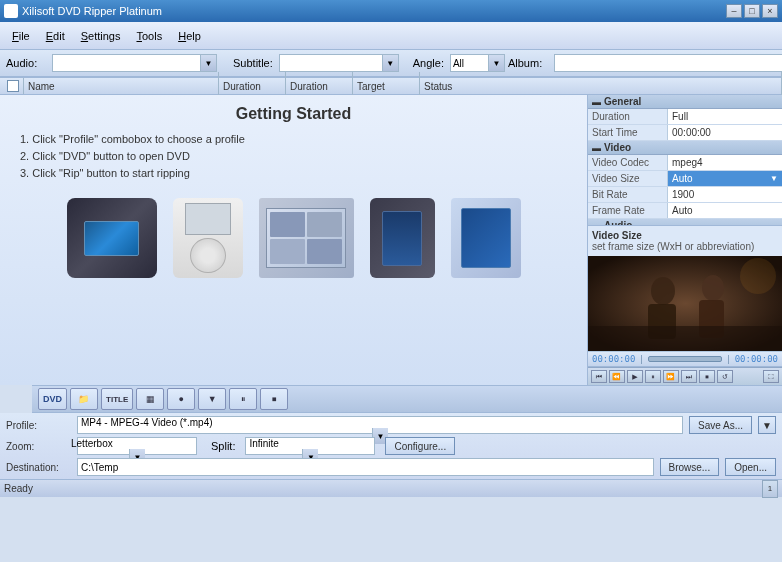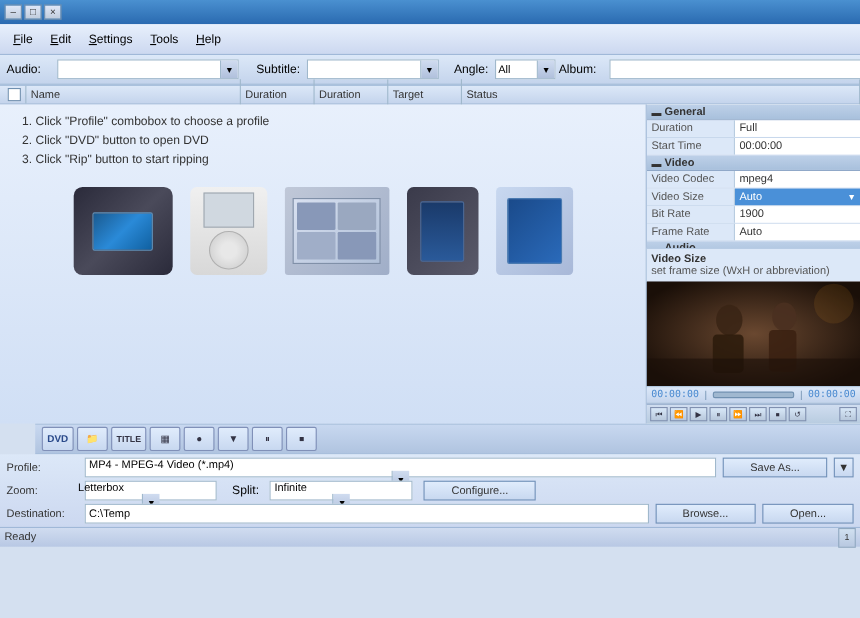--- a/index.html
+++ b/index.html
@@ -295,21 +295,21 @@
       flex-direction: column;
     }
     .setting-combo-input {
       border: none; outline: none; font-size: 10px; padding: 0 3px;
       background: transparent; height: 100%;
     }
     .setting-btn {
       height: 18px;
       background: linear-gradient(to bottom, #e0ecfc, #c8d8f0);
       border: 1px solid #7090b8;
-      padding: 0 24px;
+      padding: 0 8px;
       font-size: 10px; cursor: pointer; color: #333;
     }
 
     
     .status-bar {
       background: linear-gradient(to bottom, #d0dcf0, #b8c8e4);
       border-top: 1px solid #a0b8d8;
       height: 18px;
       display: flex;
       align-items: center;
@@ -364,20 +364,24 @@
       border-radius: 50%;
       background: radial-gradient(circle, #e8e8e8 30%, #c8c8c8 100%);
       border: 1px solid #b0b0b0;
       margin-top: 3px;
     }
   </style>
 </head>
 <body>
 
 <div class="title-bar">
+  <div class="title-bar-left">
+    <div class="title-bar-icon"></div>
+    <span>Xilisoft DVD Ripper Platinum</span>
+  </div>
   <div class="title-bar-buttons">
     <div class="title-btn">–</div>
     <div class="title-btn">□</div>
     <div class="title-btn">×</div>
   </div>
 </div>
 
 <div class="menu-bar">
   <div class="menu-item"><span>F</span>ile</div>
   <div class="menu-item"><span>E</span>dit</div>
@@ -424,20 +428,21 @@
   <div class="col-header-item" style="width:67px;">Duration</div>
   <div class="col-header-item" style="width:67px;">Duration</div>
   <div class="col-header-item" style="width:67px;">Target</div>
   <div class="col-header-item" style="flex:1;">Status</div>
 </div>
 
 <div style="display:flex; height:290px;">
 
   <div class="content-panel">
     <div class="getting-started">
+      <h2>Getting Started</h2>
       <p>1. Click "Profile" combobox to choose a profile</p>
       <p>2. Click "DVD" button to open DVD</p>
       <p>3. Click "Rip" button to start ripping</p>
     </div>
     <div class="device-images">
 
       <div class="psp-device">
         <div class="psp-screen"></div>
       </div>
 

